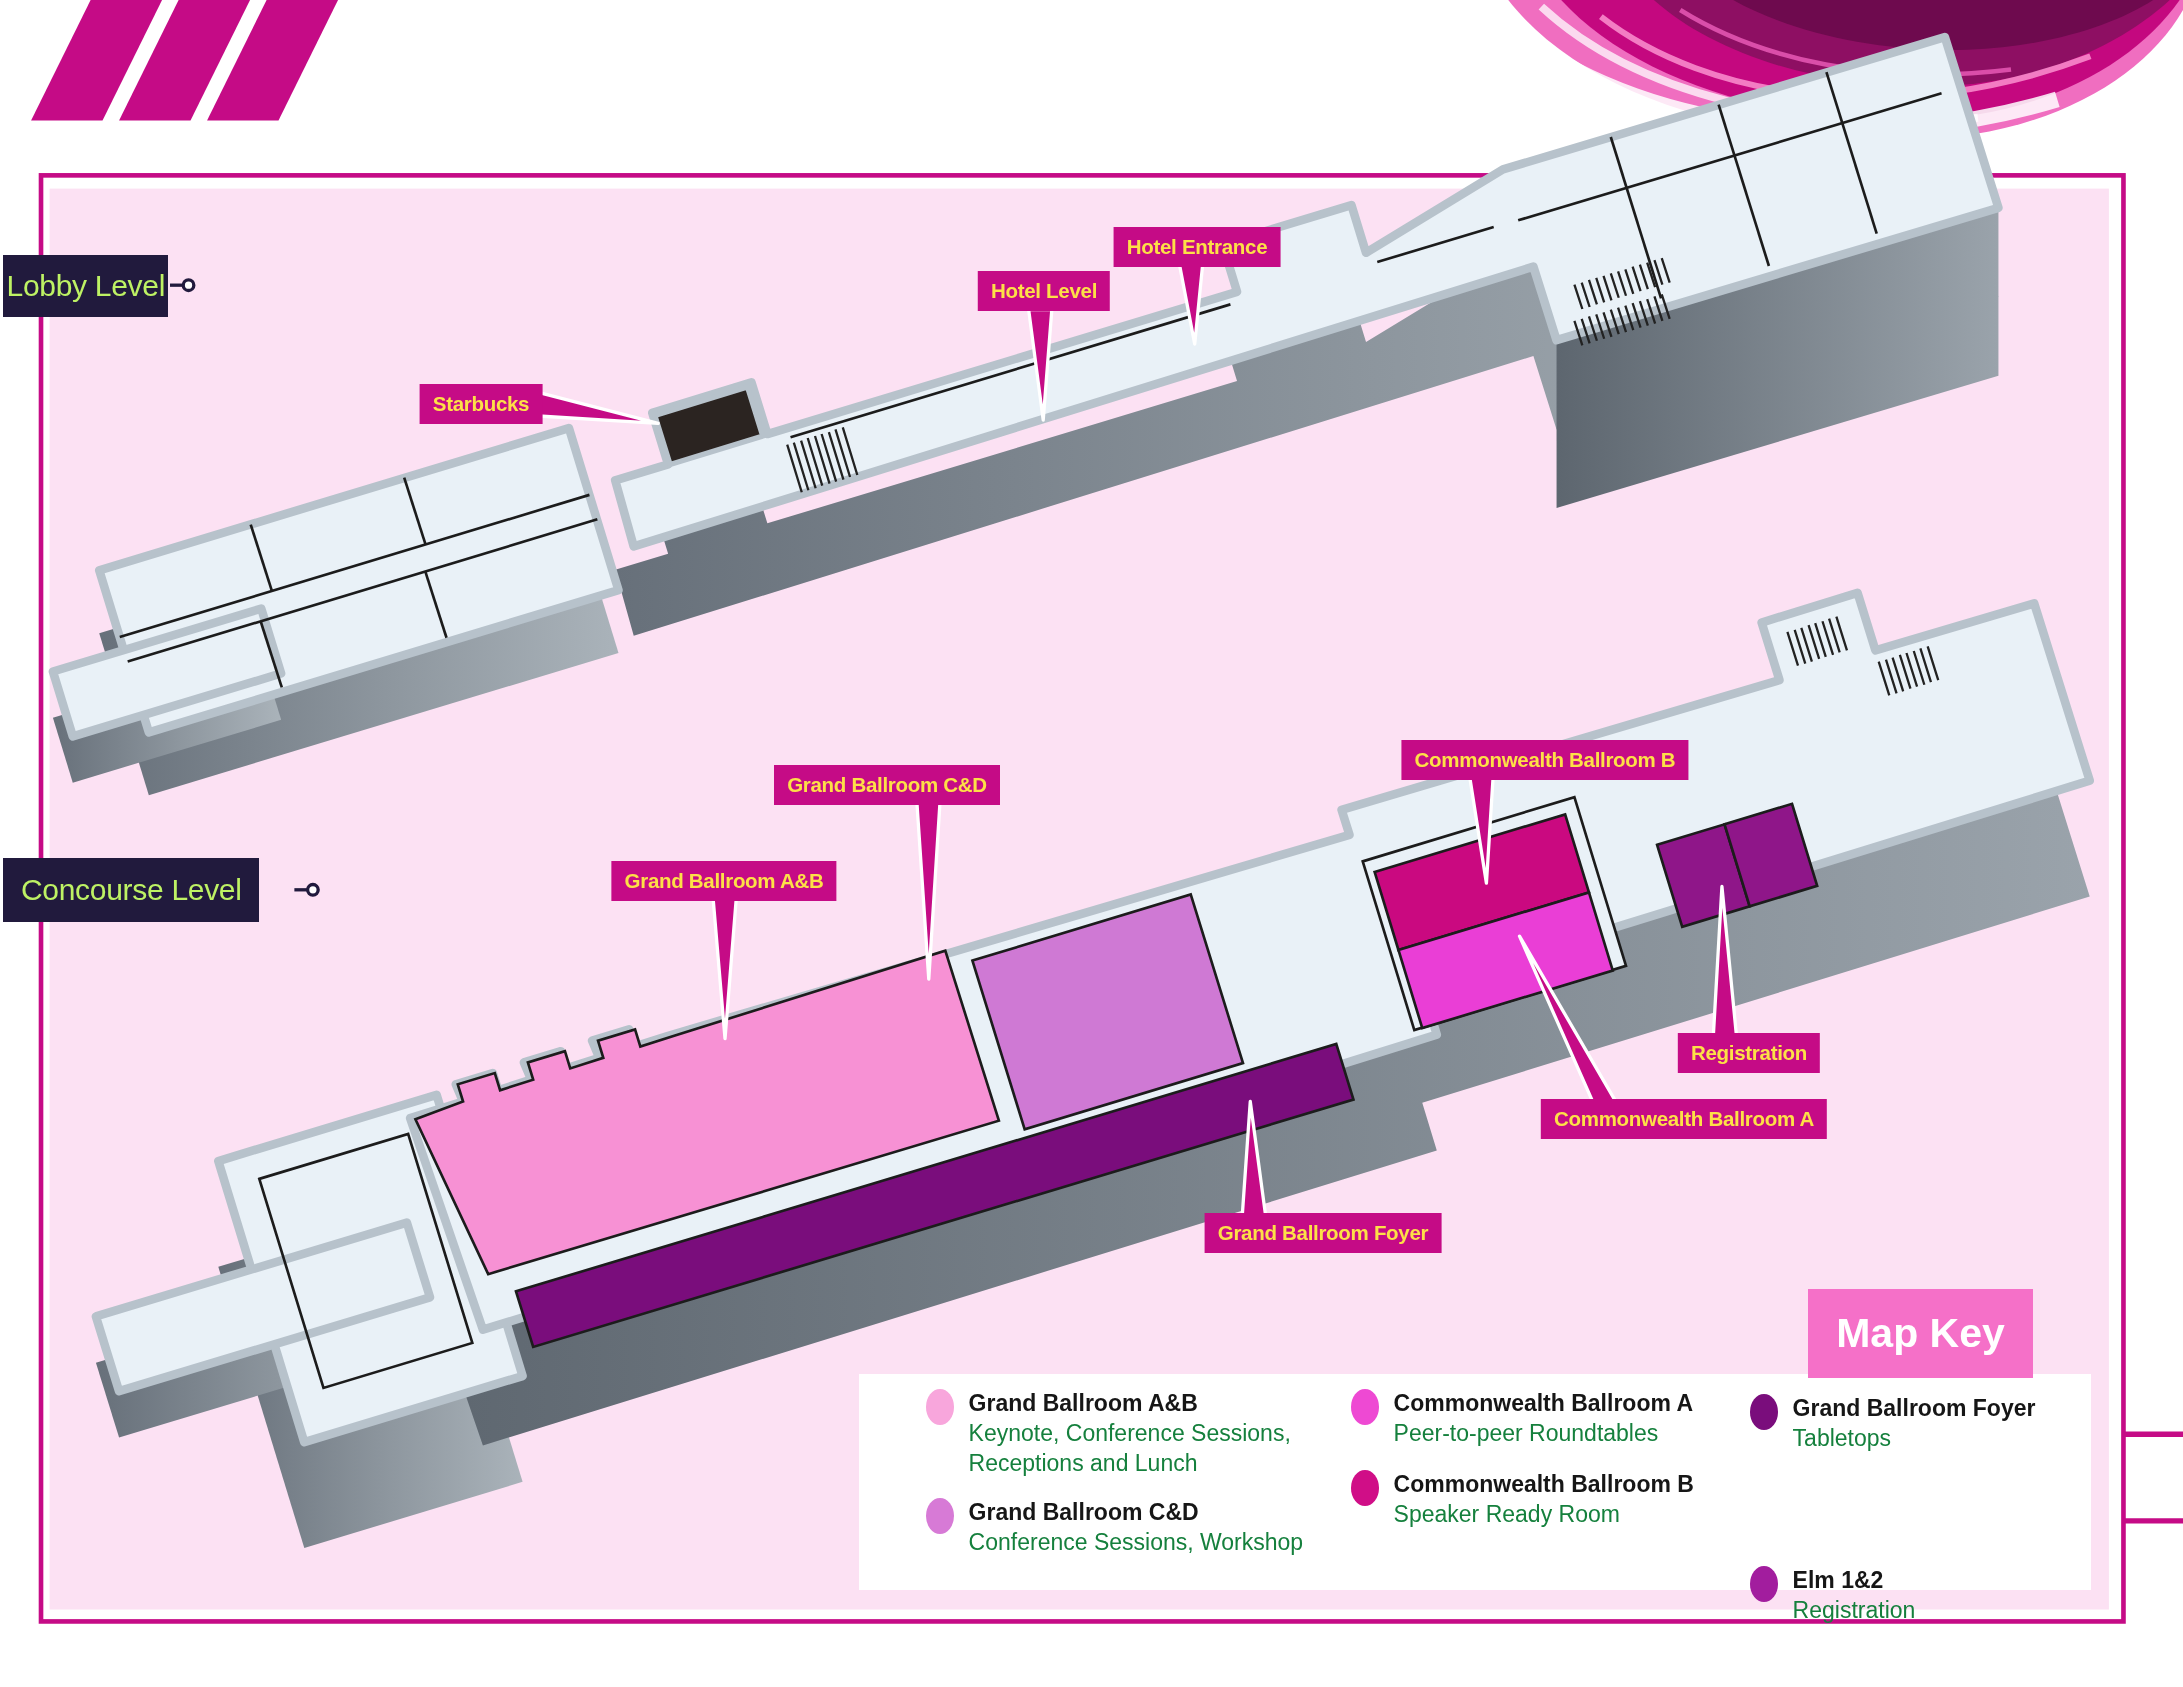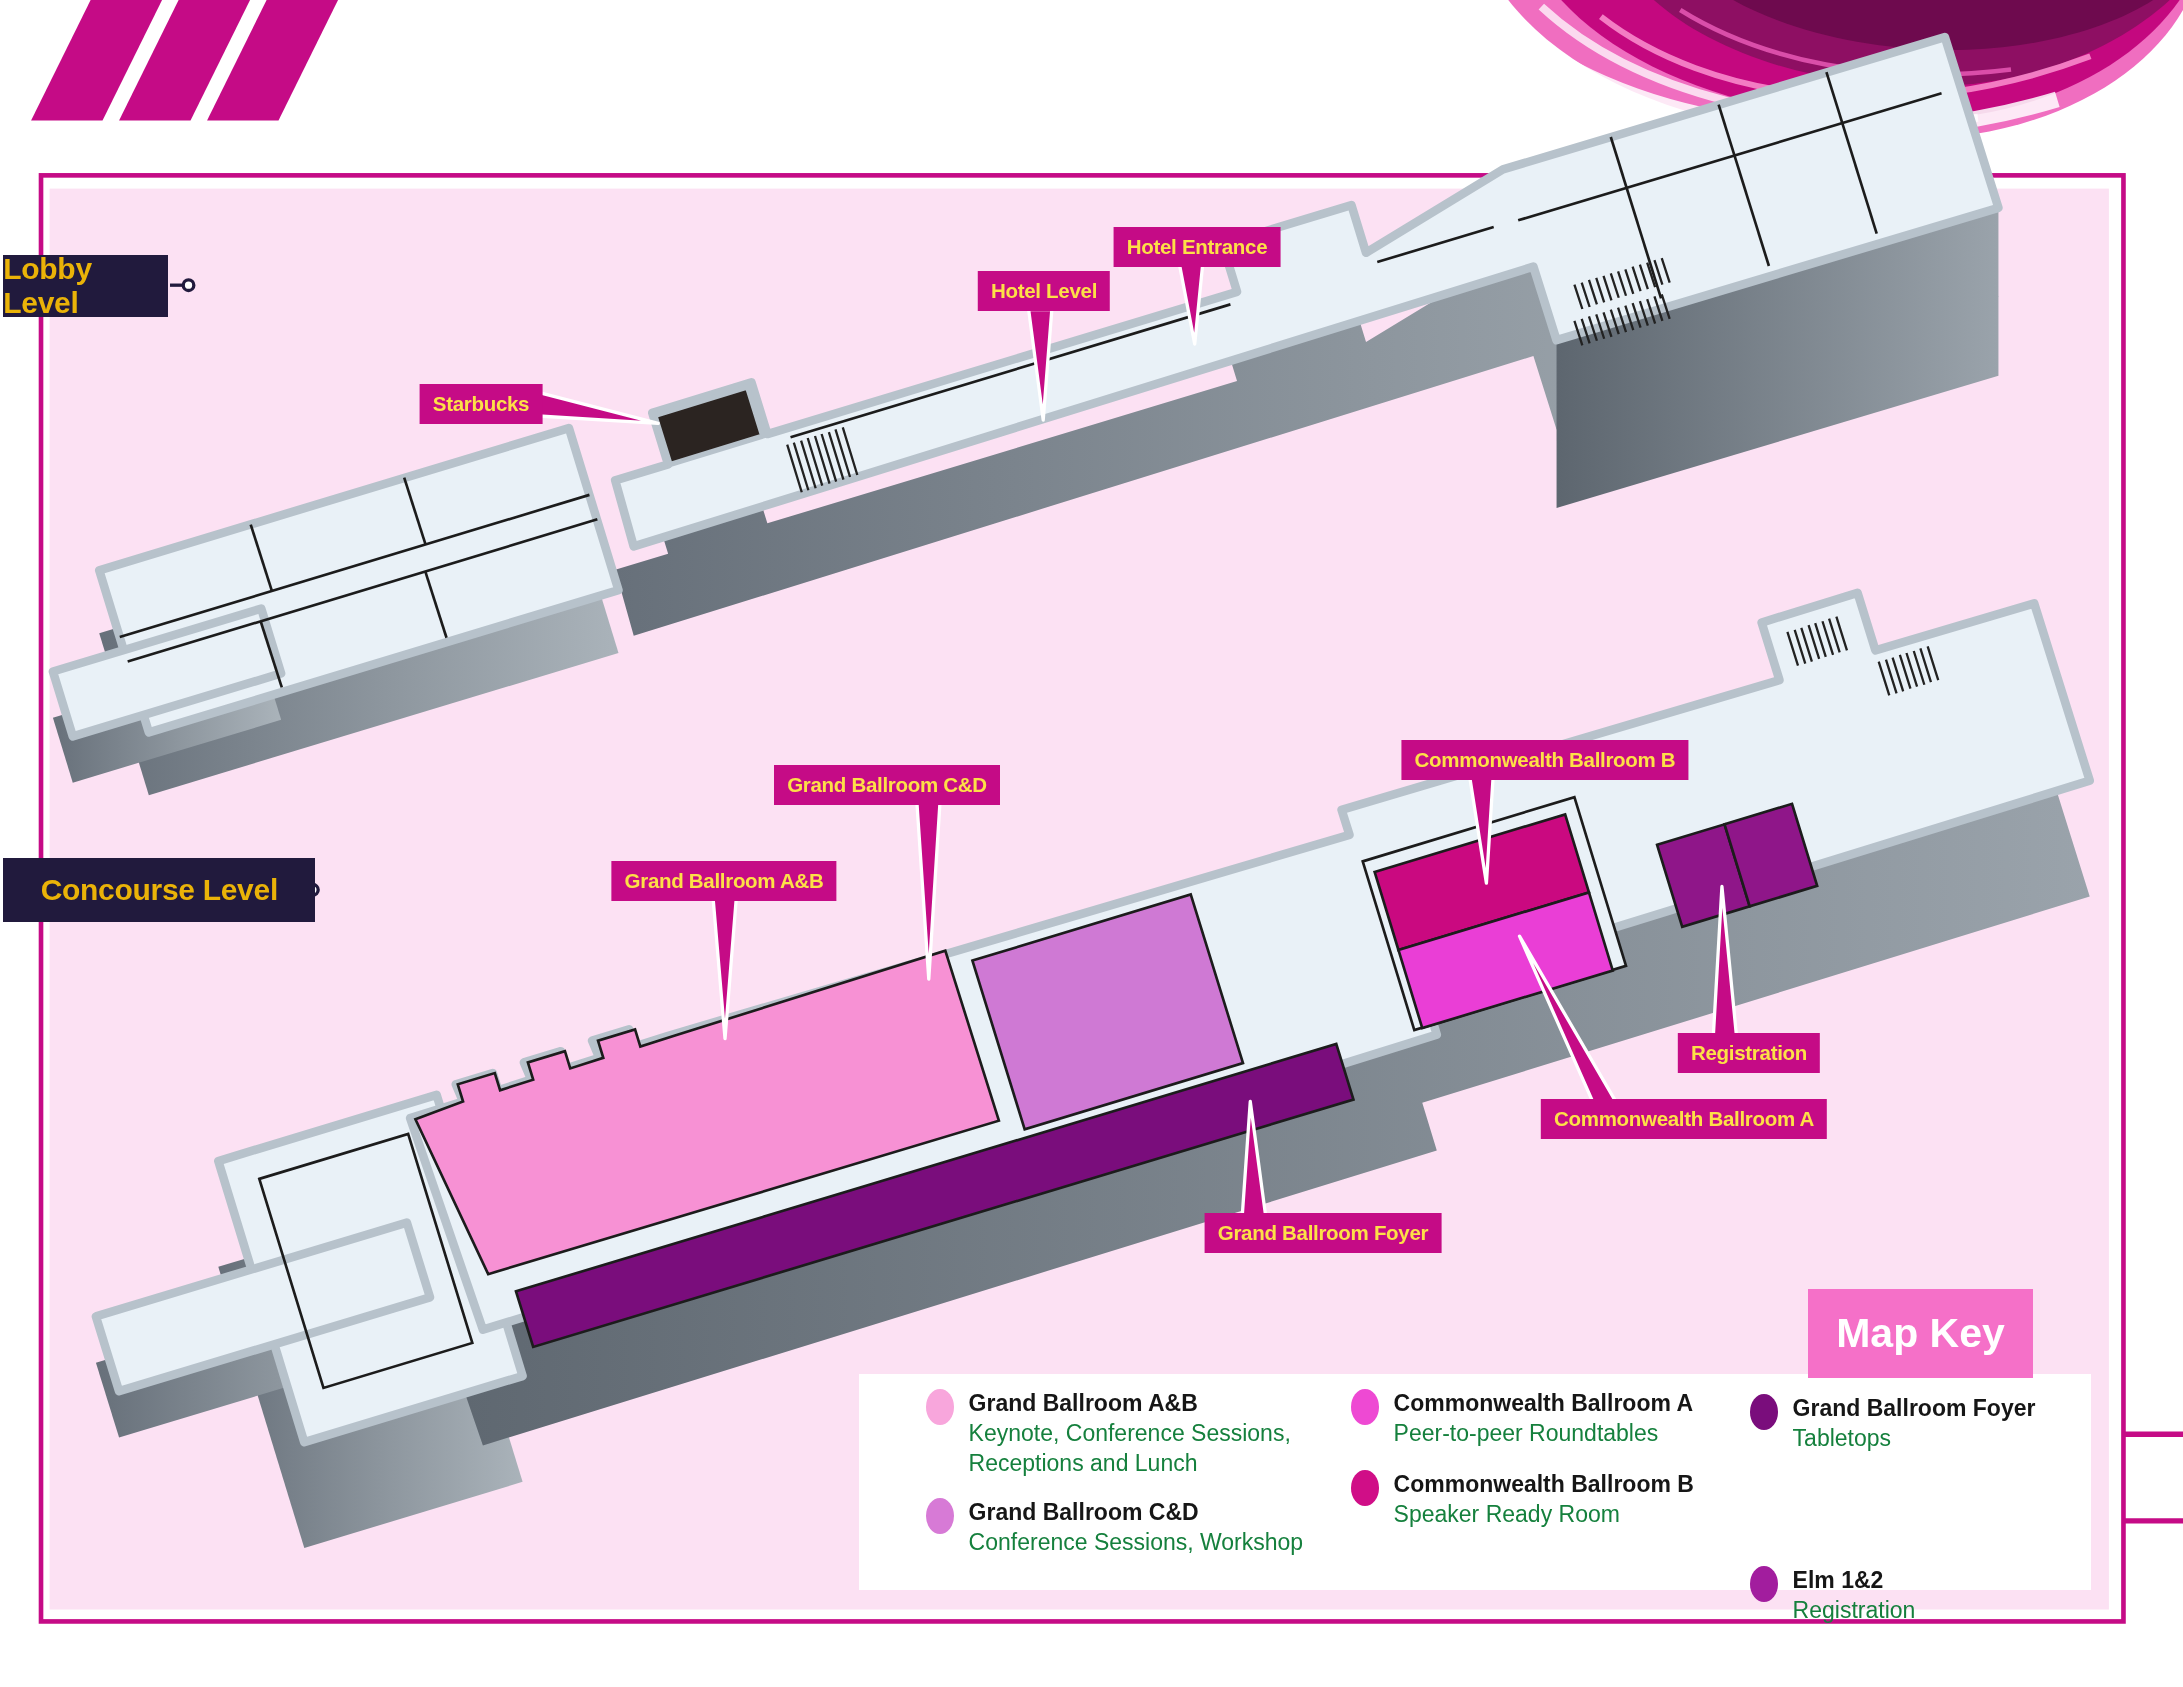--- a/index.html
+++ b/index.html
@@ -1,24 +1,24 @@
 <!DOCTYPE html>
 <html style="font-size:10.6px"><head>
 <meta charset="utf-8">
 <style>
   html,body{margin:0;padding:0;background:#ffffff;}
   #stage{position:relative;width:2183px;height:1687px;background:#ffffff;overflow:hidden;
          font-family:"Liberation Sans",sans-serif;}
   #scene{position:absolute;left:0;top:0;width:2183px;height:1687px;}
 
   
-  .lvl{position:absolute;background:#211a3d;color:#eab308;font-weight:bold;font-size:30px;
+  .lvl{position:absolute;background:#211a3d;color:#bef264;font-weight:normal;font-size:30px;
        display:flex;align-items:center;justify-content:center;letter-spacing:-0.3px;}
   #lvl-lobby{left:3.3px;top:255px;width:165px;height:62px;}
-  #lvl-concourse{left:3.3px;top:858px;width:312px;height:64px;text-align:right;}
+  #lvl-concourse{left:3.3px;top:858px;width:256px;height:64px;text-align:right;}
 
   
   .callout{position:absolute;transform:translate(-50%,-50%);background:#c50b86;color:#fde047;
            font-weight:bold;font-size:20.5px;white-space:nowrap;padding:8px 13.2px;
            display:flex;align-items:center;justify-content:center;letter-spacing:-0.3px;}
 
   
   #mapkey-panel{position:absolute;left:859px;top:1374px;width:1232px;height:216px;background:#ffffff;}
   #mapkey-header{position:absolute;left:1808px;top:1289px;width:225px;height:89px;background:#f570c8;
                  color:#ffffff;font-weight:bold;font-size:41px;display:flex;align-items:center;

